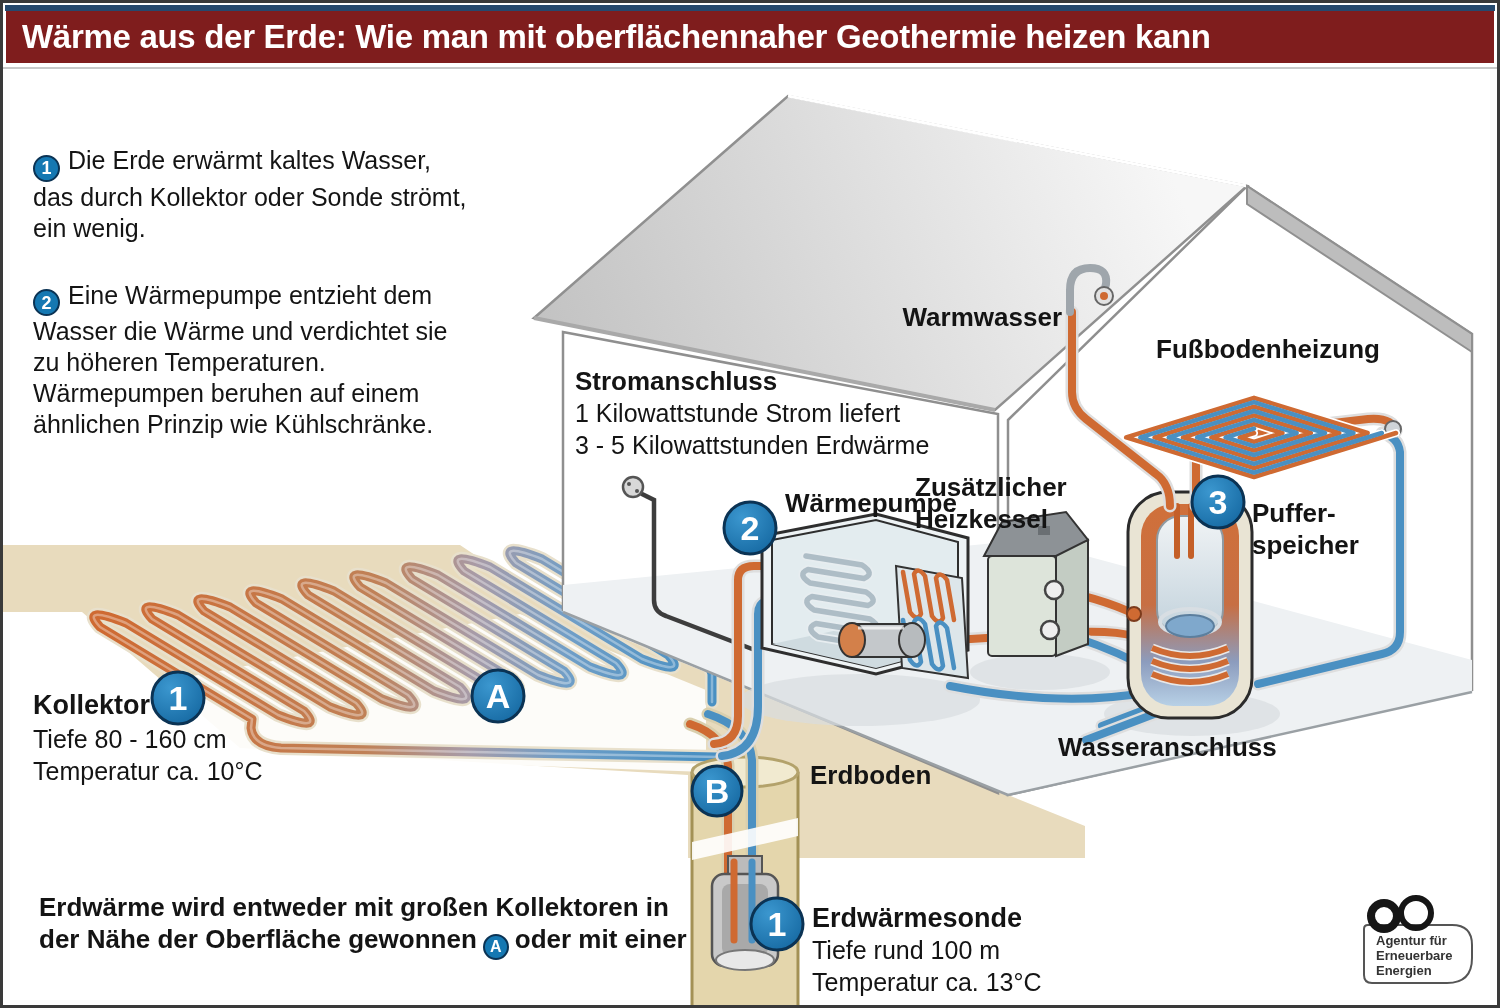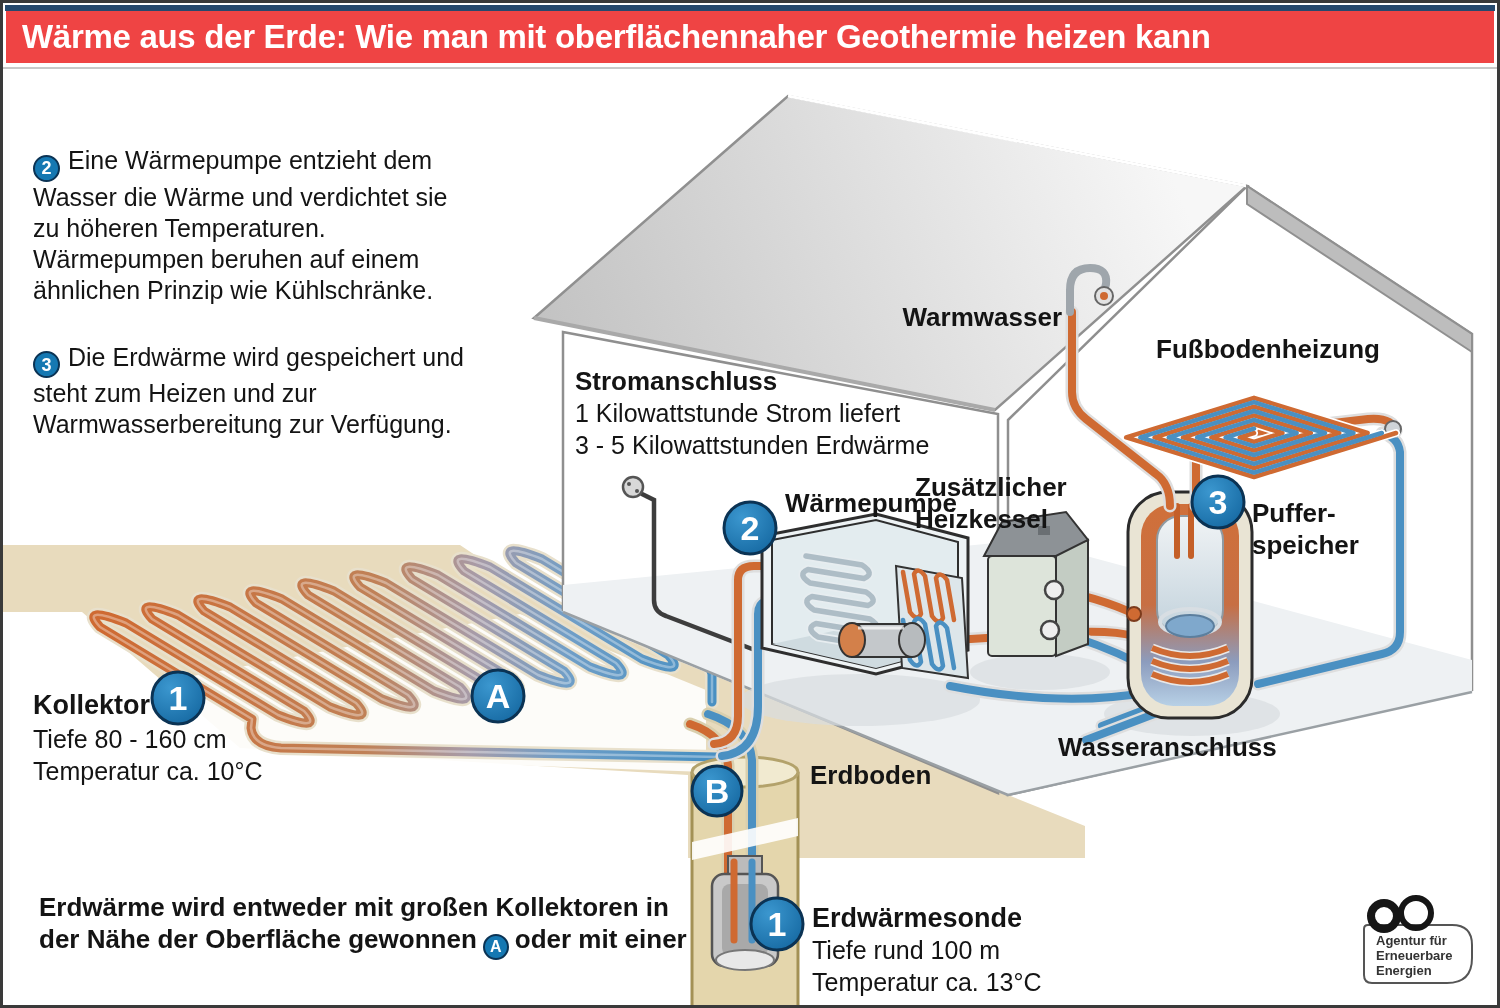--- a/index.html
+++ b/index.html
@@ -1,21 +1,21 @@
 <!DOCTYPE html>
 <html><head>
 <meta charset="utf-8">
 <style>
   html,body{margin:0;padding:0;background:#e9e9e9;}
   .stage{position:relative;width:1500px;height:1008px;background:#ffffff;
          border:3px solid #3a3a3a;box-sizing:border-box;overflow:hidden;
          font-family:"Liberation Sans",sans-serif;color:#141414;}
   
   .topline{position:absolute;top:2px;left:2px;right:2px;height:6px;background:#26496d;}
-  .titlebar{position:absolute;top:8px;left:3px;right:3px;height:52px;background:#ef4444;}
+  .titlebar{position:absolute;top:8px;left:3px;right:3px;height:52px;background:#7f1d1d;}
   .titlebar h1{margin:0;padding:0 0 0 16px;font-size:33px;line-height:52px;font-weight:bold;
                color:#ffffff;letter-spacing:-0.3px;white-space:nowrap;}
   .hairline{position:absolute;top:64px;left:0;right:0;height:2px;background:#c9c9c9;}
   
   .steps{position:absolute;left:30px;top:142px;width:444px;font-size:25px;line-height:31px;}
   .steps p{margin:0 0 36px 0;}
   .bullet{display:inline-flex;align-items:center;justify-content:center;width:27px;height:27px;
           border-radius:50%;background:#1578b2;border:2px solid #0b3354;color:#fff;
           font-size:18px;font-weight:bold;line-height:1;vertical-align:-5px;margin-right:8px;
           box-sizing:border-box;}
@@ -286,22 +286,22 @@
     </g>
   </svg>
 
   <div class="topline"></div>
   <div class="titlebar">
     <h1>Wärme aus der Erde: Wie man mit oberflächennaher Geothermie heizen kann</h1>
   </div>
   <div class="hairline"></div>
 
   <div class="steps">
+    <p><span class="bullet">1</span><span>Die Erde erwärmt kaltes Wasser, das durch Kollektor oder Sonde strömt, ein wenig.</span></p>
     <p><span class="bullet">2</span><span>Eine Wärmepumpe entzieht dem Wasser die Wärme und verdichtet sie zu höheren Temperaturen. Wärmepumpen beruhen auf einem ähnlichen Prinzip wie Kühlschränke.</span></p>
-    <p><span class="bullet">3</span><span>Die Erdwärme wird gespeichert und steht zum Heizen und zur Warmwasserbereitung zur Verfügung.</span></p>
   </div>
 
   <div class="footer">
     <div>Erdwärme wird entweder mit großen Kollektoren in</div>
     <div><span>der Nähe der Oberfläche gewonnen</span><span class="fbadge">A</span><span>oder mit einer</span></div>
   </div>
 
 </div>
 
 </body></html>

